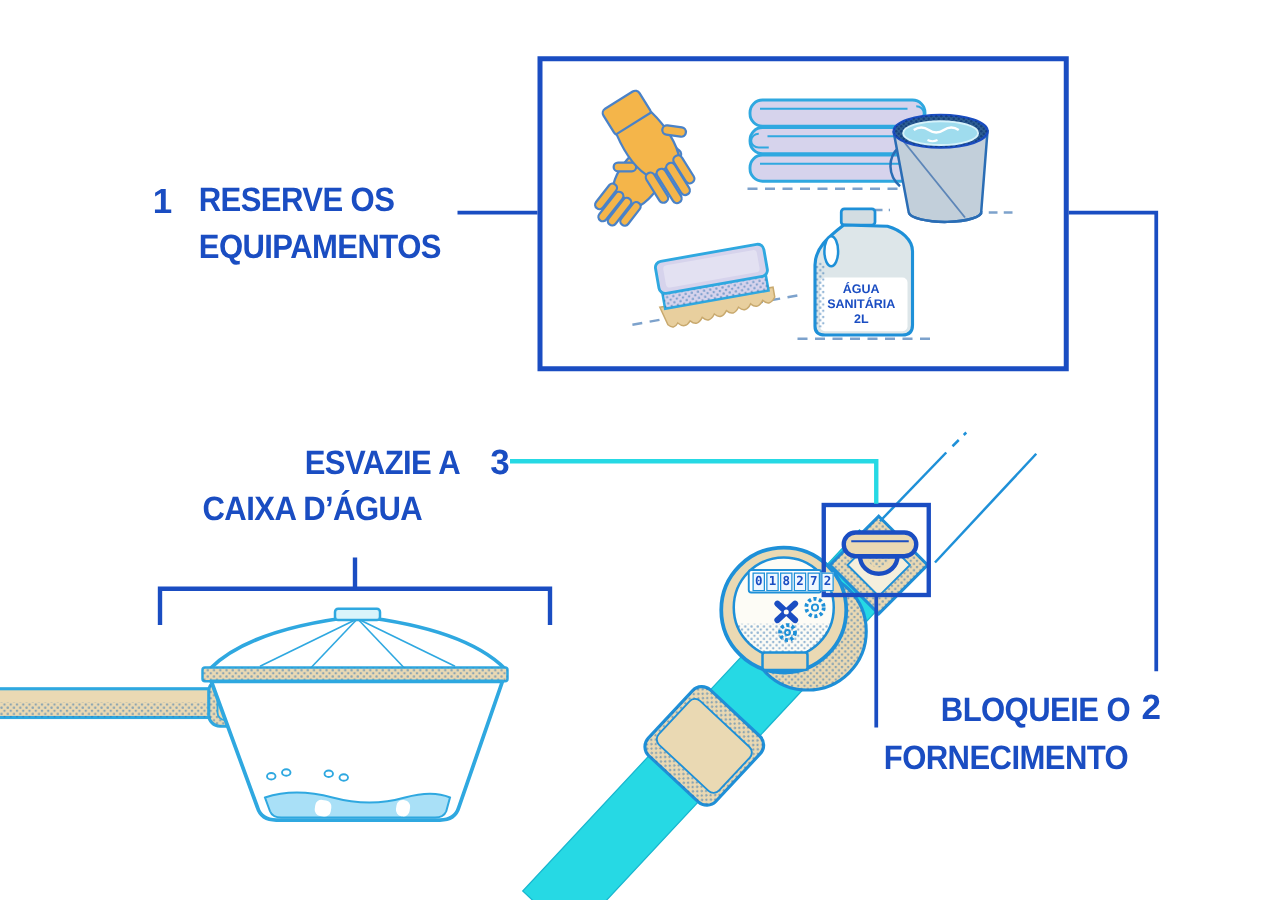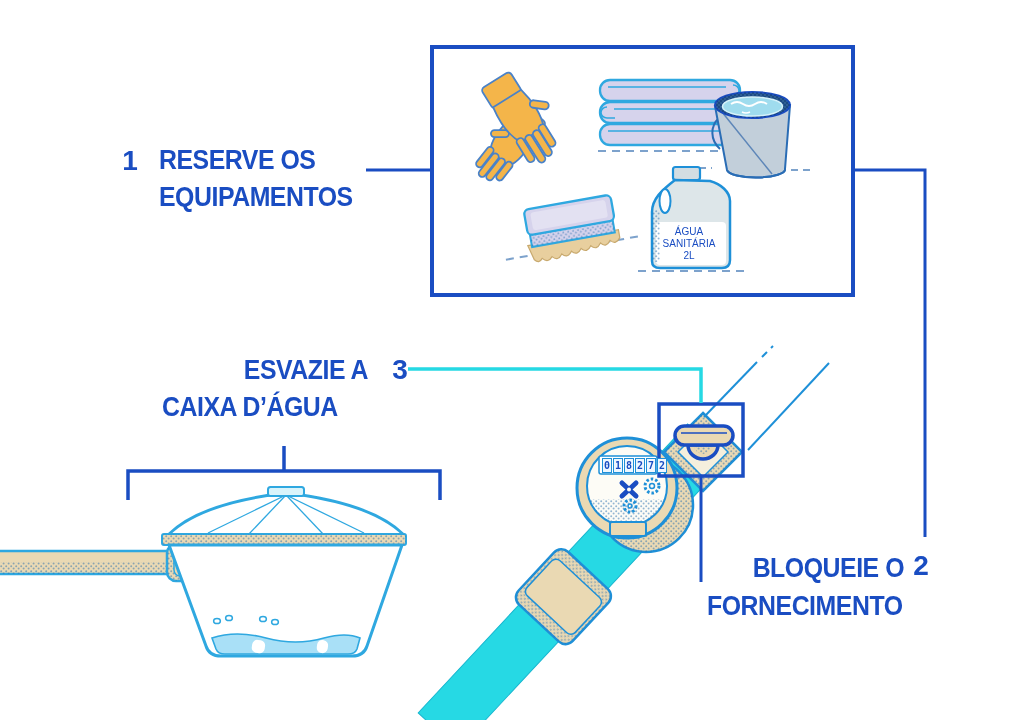--- a/index.html
+++ b/index.html
@@ -13,21 +13,21 @@
     line-height:30px;white-space:nowrap;letter-spacing:-0.5px;
   }
   .cond-l{transform:scaleX(.92);transform-origin:left center;}
   .cond-r{transform:scaleX(.92);transform-origin:right center;}
   .num{
     position:absolute;color:#1a4dc2;font-weight:700;font-size:28px;
     line-height:30px;text-align:center;
   }
   .bottle-label{
     position:absolute;left:650px;top:226px;width:78px;text-align:center;
-    color:#1a4dc2;font-weight:400;font-size:10px;line-height:12px;letter-spacing:0;
+    color:#1a4dc2;font-weight:700;font-size:10px;line-height:12px;letter-spacing:0;
   }
   .meter-digits{
     position:absolute;left:602px;top:458px;display:flex;gap:1px;
   }
   .meter-digits span{
     display:block;width:8px;height:13px;background:#eef7ff;
     border:1px solid #1e90d8;color:#1a4dc2;font-family:"DejaVu Sans Mono",monospace;
     font-size:10px;line-height:13px;font-weight:700;text-align:center;
   }
 </style>

